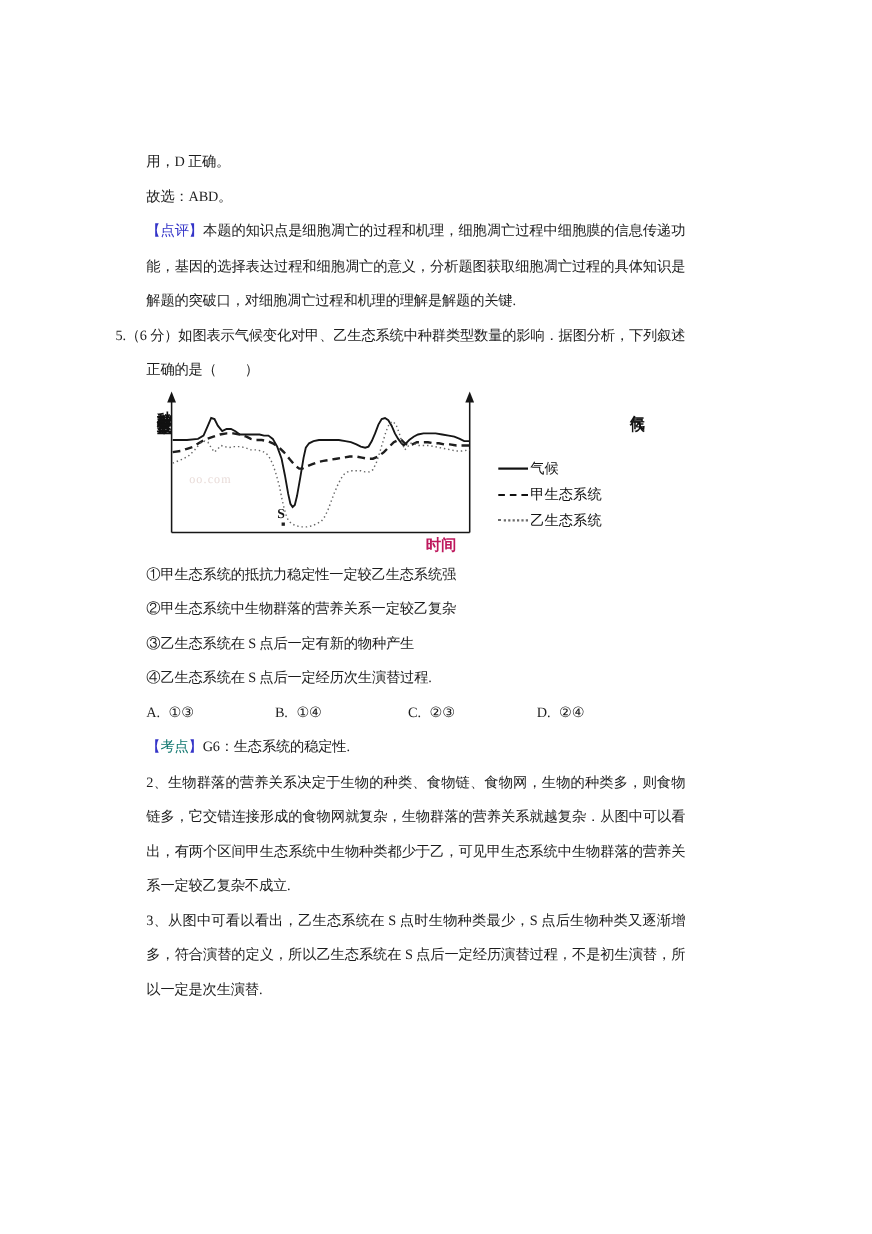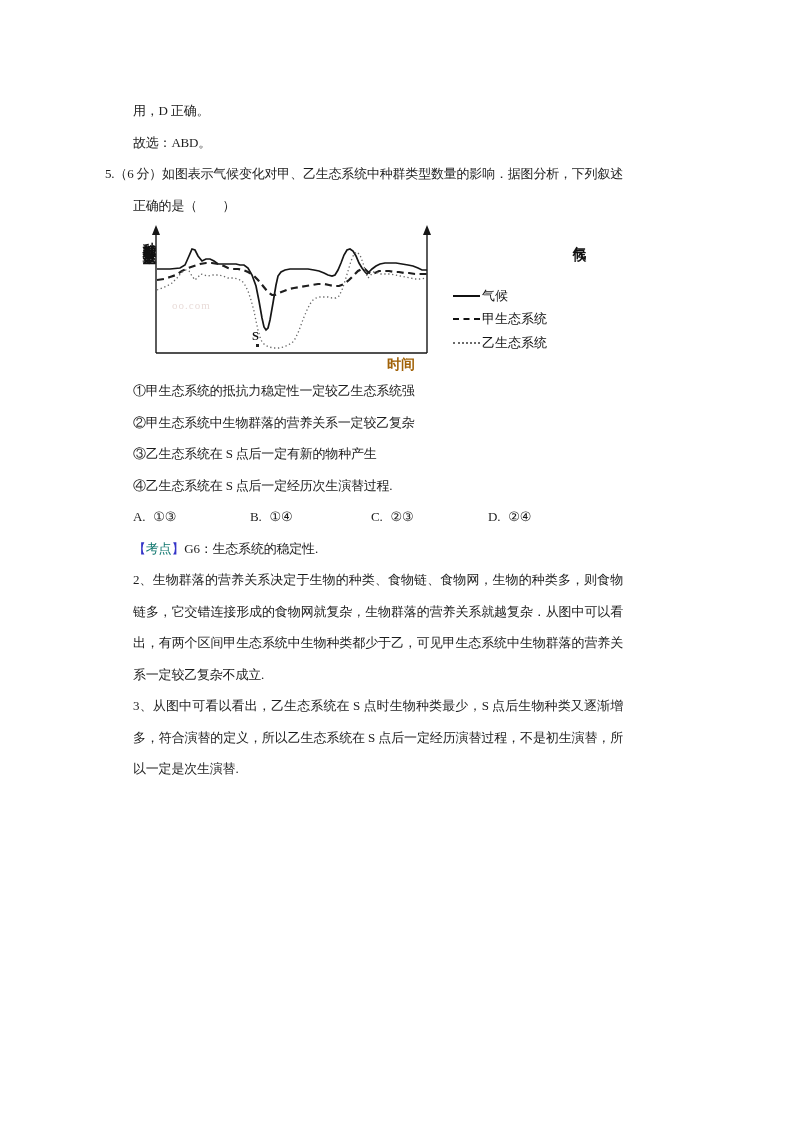--- a/index.html
+++ b/index.html
@@ -4,20 +4,21 @@
 <style>
   html,body{margin:0;padding:0;}
   body{background:#ffffff;}
   .page{
     position:relative;
     width:793px;height:900px;
     background:#ffffff;
     font-family:"Liberation Serif","DejaVu Serif",serif;
     color:#1c1c1c;
     overflow:hidden;
+    margin-top:36px;
   }
   .content{
     position:absolute;left:133px;top:95px;width:490px;
     font-size:13px;line-height:31.5px;
     text-align:justify;letter-spacing:-0.2px;
   }
   p{margin:0;padding:0;}
   .bracket{color:#3434c8;}
   .label-green{color:#0f766e;}
   .label-blue{color:#3434c8;}
@@ -40,21 +41,21 @@
   .s-solid{fill:none;stroke:#161616;stroke-width:1.7;}
   .s-dashed{fill:none;stroke:#1e1e1e;stroke-width:2.2;stroke-dasharray:7 4.5;}
   .s-dotted{fill:none;stroke:#666666;stroke-width:1.3;stroke-dasharray:1.3 2.6;}
   .v-label{
     position:absolute;
     writing-mode:vertical-rl;text-orientation:upright;
     font-size:13.5px;color:#111;letter-spacing:2px;font-weight:bold;
   }
   .ylab{left:0;top:8px;}
   .y2lab{left:430px;top:12px;}
-  .xlab{position:absolute;left:247px;top:133px;font-size:14px;font-weight:bold;color:#a16207;}
+  .xlab{position:absolute;left:247px;top:133px;font-size:14px;font-weight:bold;color:#be185d;}
   .s-mark{position:absolute;left:112px;top:106px;font-size:12.5px;font-weight:bold;color:#111;}
   .s-dot{position:absolute;left:116px;top:121px;width:3px;height:3px;background:#222;}
   .watermark{position:absolute;left:32px;top:76px;font-size:11px;color:#e9dcd9;letter-spacing:1px;}
   .legend{position:absolute;left:313px;top:61px;font-size:13px;color:#111;}
   .legend-row{height:23.5px;display:flex;align-items:center;}
   .swatch{display:inline-block;width:27px;margin-right:2px;}
   .sw-solid{border-top:2px solid #111;}
   .sw-dashed{border-top:2px dashed #111;}
   .sw-dotted{border-top:2px dotted #6a6a6a;}
   
@@ -67,20 +68,21 @@
 </style>
 </head>
 <body>
 
 <div class="page">
   <div class="content">
 
     <p>用，D 正确。</p>
     <p>故选：ABD。</p>
 
+    <p><span class="bracket">【</span><span class="label-blue">点评</span><span class="bracket">】</span><span>本题的知识点是细胞凋亡的过程和机理，细胞凋亡过程中细胞膜的信息传递功能，基因的选择表达过程和细胞凋亡的意义，分析题图获取细胞凋亡过程的具体知识是解题的突破口，对细胞凋亡过程和机理的理解是解题的关键.</span></p>
 
     <p class="q-stem">5.（6 分）如图表示气候变化对甲、乙生态系统中种群类型数量的影响．据图分析，下列叙述正确的是（　　）</p>
 
     <div class="figure">
       <svg width="460" height="152" viewBox="0 0 460 152">
         <polygon class="arrow" points="16,2 12,12 20,12"></polygon>
         <polygon class="arrow" points="287,2 283,12 291,12"></polygon>
         <line class="axis" x1="16" y1="9" x2="16" y2="130"></line>
         <line class="axis" x1="287" y1="9" x2="287" y2="130"></line>
         <line class="axis" x1="16" y1="130" x2="287" y2="130"></line>

